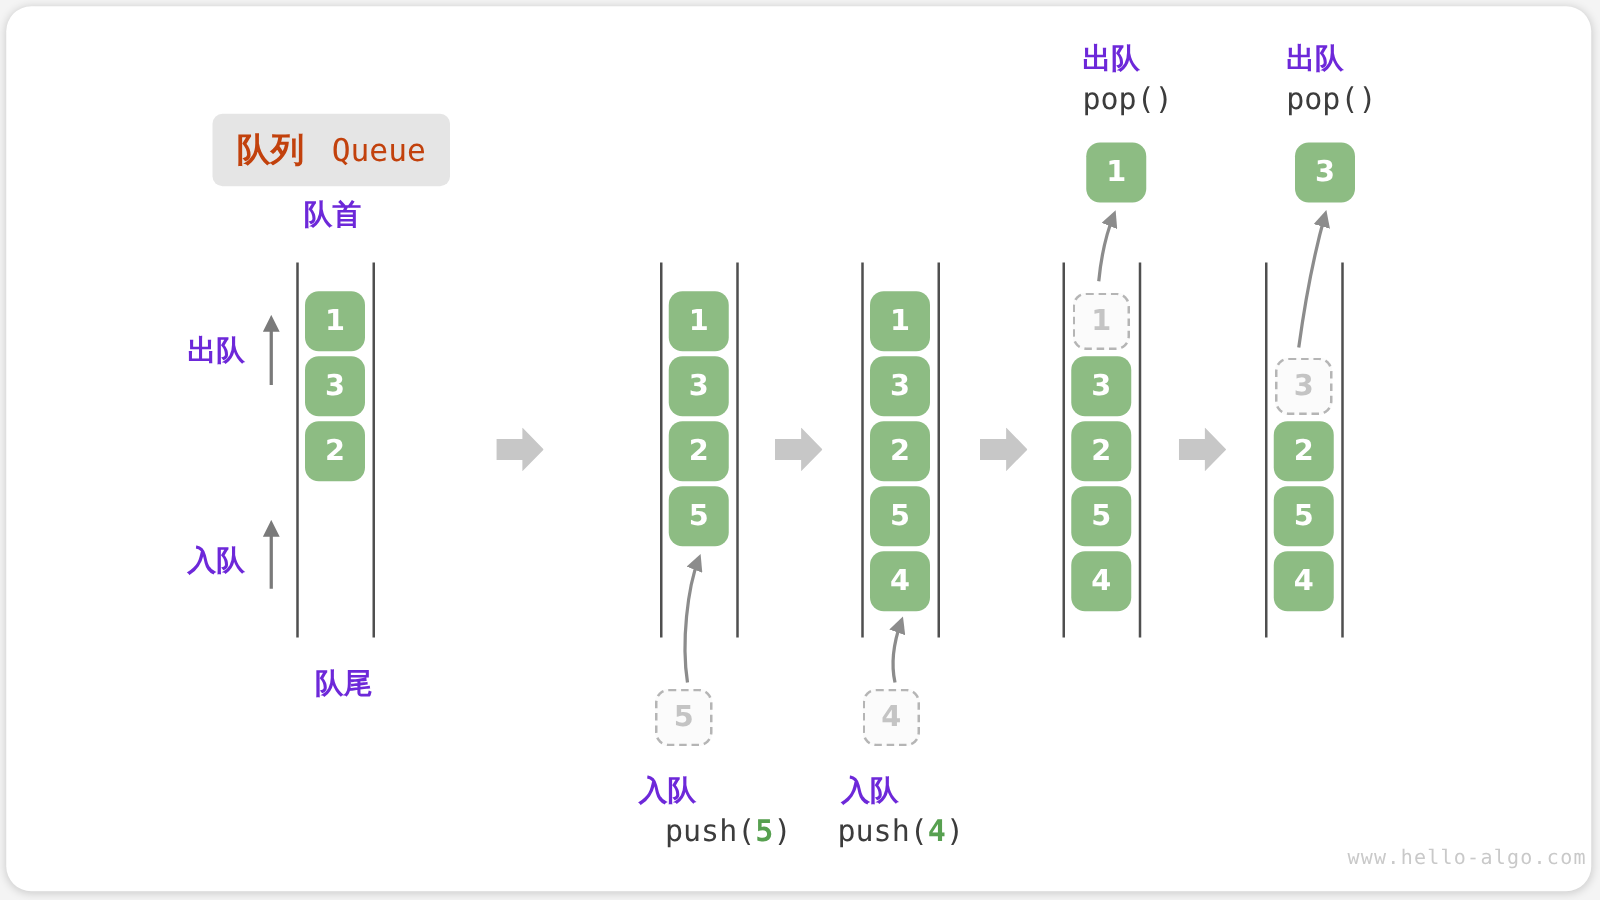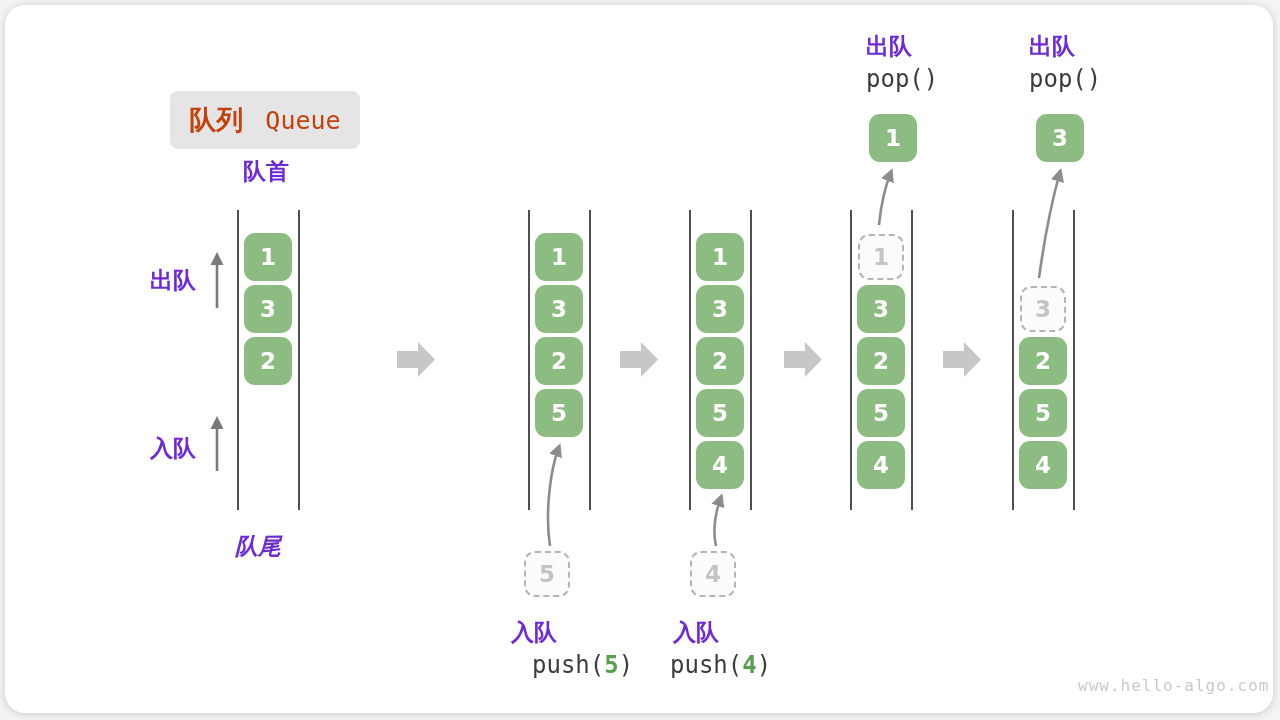--- a/index.html
+++ b/index.html
@@ -51,21 +51,21 @@
 
 <div class="canvas">
   <div class="card"></div>
 
   <div class="abs title-badge">
     <span class="title-zh">队列</span>
     <span class="title-en">Queue</span>
   </div>
 
   <div class="abs cn-label" style="left:243px;top:156px;">队首</div>
-  <div class="abs cn-label" style="left:235px;top:531px;font-style:italic;">队尾</div>
+  <div class="abs cn-label" style="left:252px;top:531px;">队尾</div>
   <div class="abs cn-label" style="left:150px;top:265px;">出队</div>
   <div class="abs cn-label" style="left:150px;top:433px;">入队</div>
 
   <svg class="overlay" viewBox="0 0 1280 720">
     <defs>
       <marker id="ah-dark" viewBox="0 0 10 10" refX="7" refY="5" markerWidth="5.2" markerHeight="5.2" orient="auto-start-reverse">
         <path d="M0,0 L10,5 L0,10 z" fill="#7a7a7a"></path>
       </marker>
       <marker id="ah-gray" viewBox="0 0 10 10" refX="7" refY="5" markerWidth="5.2" markerHeight="5.2" orient="auto-start-reverse">
         <path d="M0,0 L10,5 L0,10 z" fill="#8c8c8c"></path>

